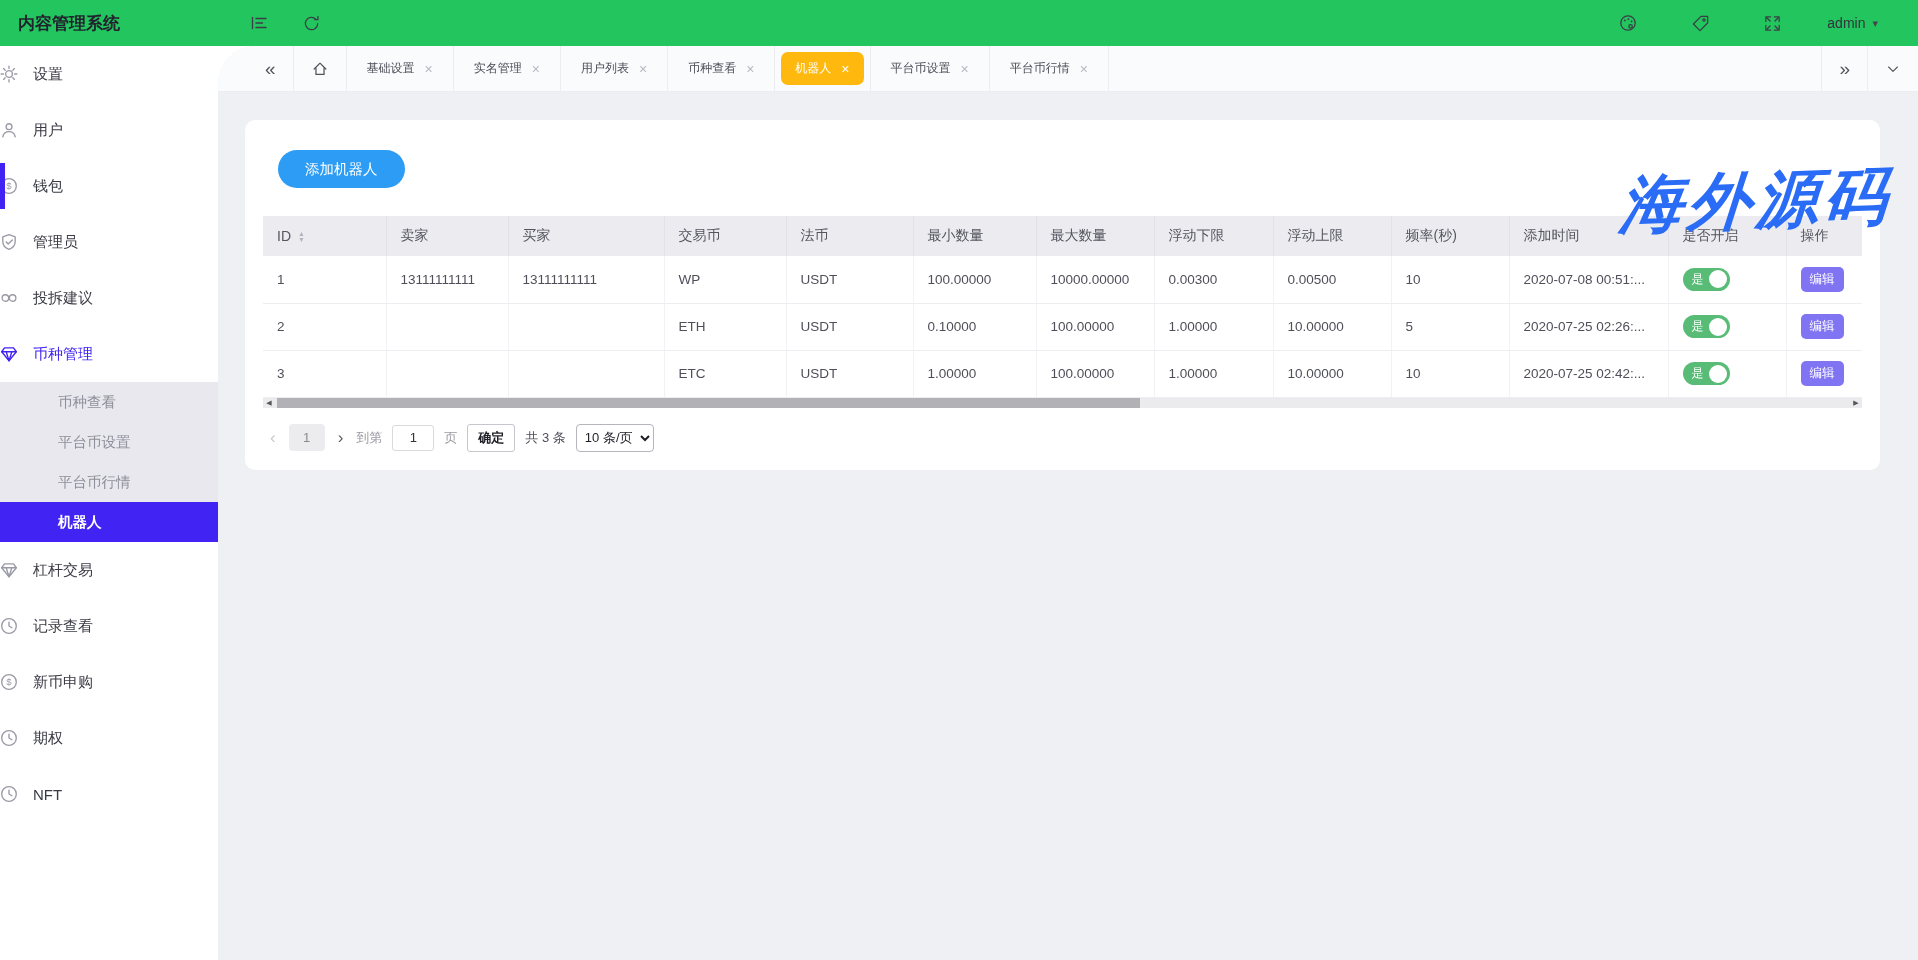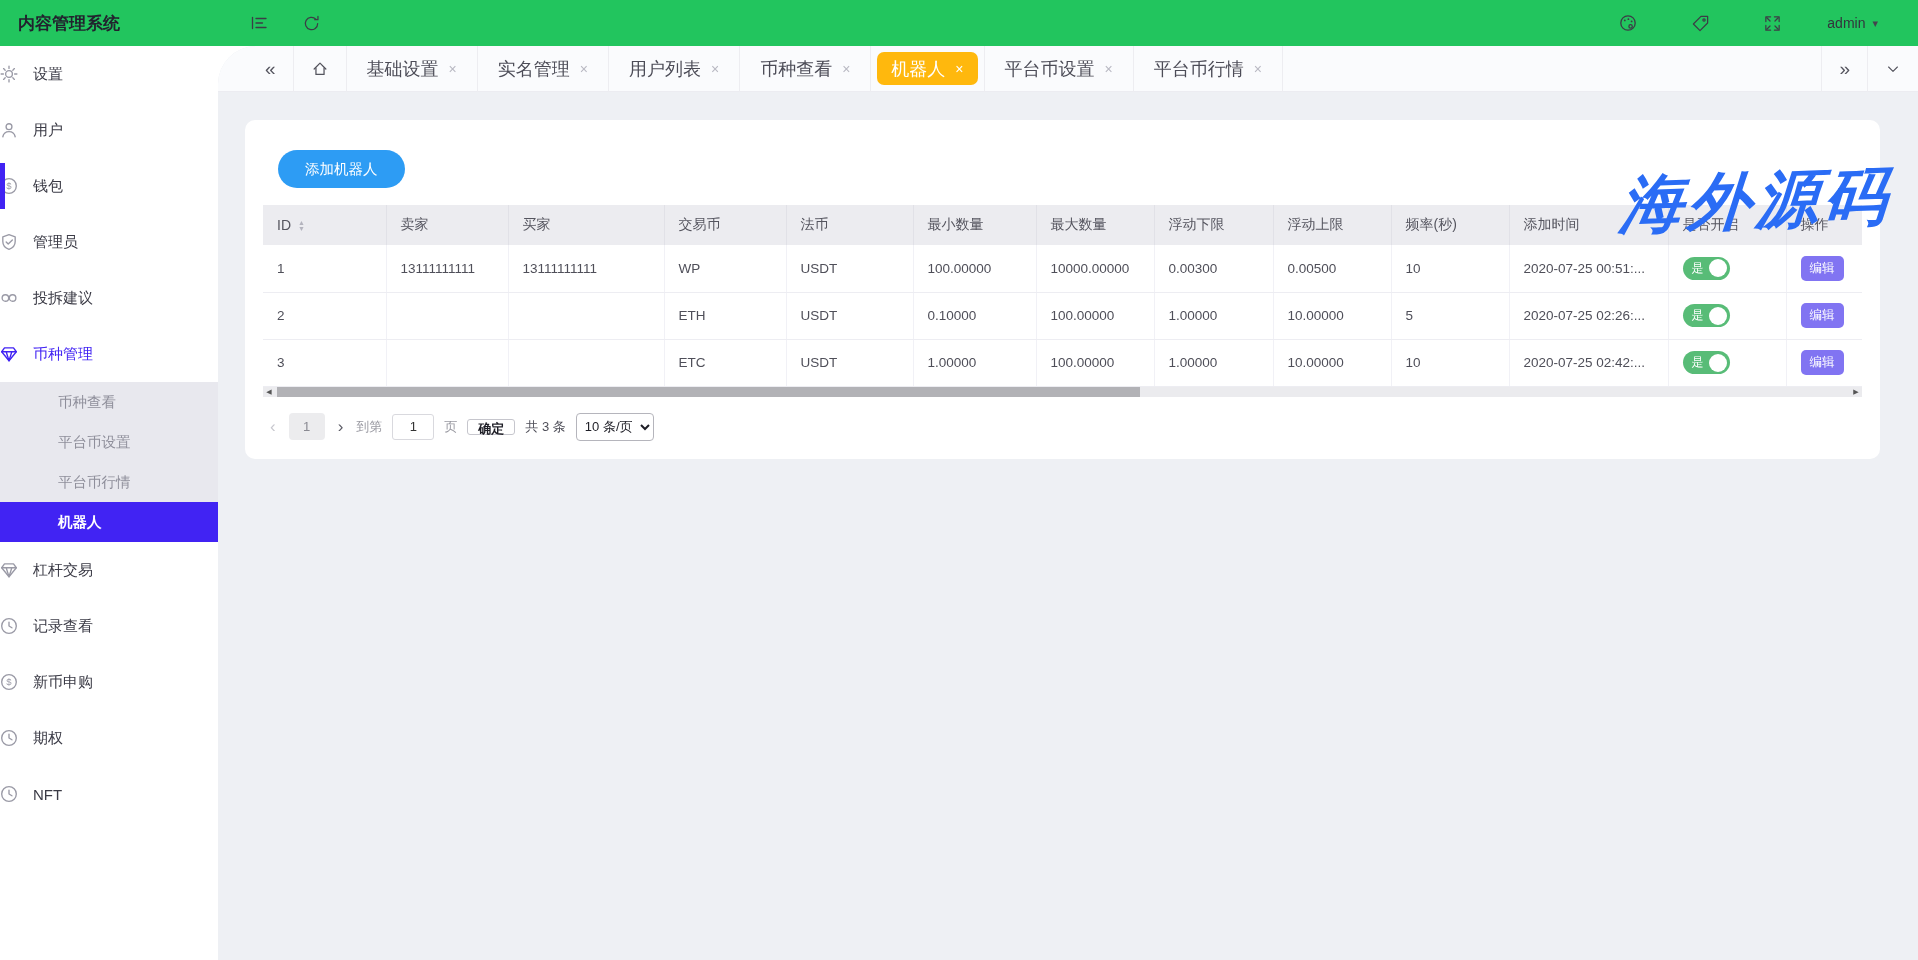--- a/index.html
+++ b/index.html
@@ -30,33 +30,33 @@
 
   
   .main { position:absolute; left:218px; top:46px; right:0; bottom:0; background:#eef0f4; border-top-left-radius:38px; overflow:hidden; }
 
   .tabbar { height:46px; background:#fafbfd; border-bottom:1px solid #ececf1; border-top-left-radius:38px; display:flex; align-items:center; padding-left:30px; }
   .tb-nav { display:flex; align-items:center; justify-content:center; height:46px; padding:0 17px; color:#54545e; font-size:19px; cursor:pointer; border-right:1px solid #ededf1; }
   .tb-nav svg { stroke:currentColor; fill:none; stroke-width:1.4; stroke-linecap:round; stroke-linejoin:round; }
   .tabs { display:flex; align-items:center; height:46px; }
   .tab { height:46px; display:flex; align-items:center; padding:0 6px; border-right:1px solid #ededf1; cursor:pointer; }
   .tab-inner { display:flex; align-items:center; height:33px; padding:0 14px; border-radius:7px; }
-  .tab-label { font-size:18px; color:#4c4c57; }
+  .tab-label { font-size:12px; color:#4c4c57; }
   .tab-close { font-size:14px; color:#b8b8c2; margin-left:10px; }
   .tab.active .tab-inner { background:#ffb80d; }
   .tab.active .tab-label, .tab.active .tab-close { color:#fff; }
   .tabbar-right { margin-left:auto; display:flex; align-items:center; height:46px; }
   .tb-nav.no-r { border-right:none; border-left:1px solid #ededf1; }
 
   
   .content { padding:28px 38px 0 27px; position:relative; }
   .card { background:#fff; border-radius:10px; padding:30px 18px 18px; position:relative; overflow:hidden; }
   .add-btn { height:38px; padding:0 27px; border:none; border-radius:19px; background:#2d9cf4; color:#fff; font-size:14.5px; margin-left:15px; cursor:pointer; }
 
-  .tbl-wrap { margin-top:17px; width:100%; overflow:hidden; }
+  .tbl-wrap { margin-top:28px; width:100%; overflow:hidden; }
   table { width:1600px; border-collapse:collapse; table-layout:fixed; }
   th { background:#ececf0; height:40px; font-weight:400; font-size:14px; color:#55555f; text-align:left; padding-left:14px; border-right:1px solid #e1e1e7; white-space:nowrap; }
   th:last-child { border-right:none; }
   td { height:47px; font-size:13.5px; color:#4f4f59; padding-left:14px; border-bottom:1px solid #ededf2; border-right:1px solid #f1f1f6; background:#fff; white-space:nowrap; overflow:hidden; }
   td:last-child { border-right:none; }
   .sort { display:inline-flex; flex-direction:column; margin-left:7px; vertical-align:middle; line-height:6px; cursor:pointer; }
   .sort span { font-size:7px; color:#b4b4be; }
 
   .switch { display:inline-flex; align-items:center; width:47px; height:23px; border-radius:12px; background:#58bc77; position:relative; cursor:pointer; }
   .sw-label { color:#fff; font-size:12px; margin-left:9px; }
@@ -68,21 +68,21 @@
   .hs-thumb { position:absolute; left:14px; top:0; height:10px; width:54%; background:#b2b2b6; cursor:pointer; }
   .hs-arrow { position:absolute; top:0; width:12px; height:10px; display:flex; align-items:center; justify-content:center; font-size:7px; color:#555; cursor:pointer; }
   .hs-arrow.left { left:0; } .hs-arrow.right { right:0; }
 
   .pager { display:flex; align-items:center; gap:10px; margin-top:16px; padding-left:4px; font-size:13px; }
   .pg-prev { color:#c8c8cf; font-size:17px; padding:0 3px; cursor:pointer; }
   .pg-next { color:#5c5c66; font-size:17px; padding:0 3px; cursor:pointer; }
   .pg-cur { min-width:36px; height:27px; background:#ececee; border-radius:4px; display:flex; align-items:center; justify-content:center; color:#8a8a92; cursor:pointer; }
   .pg-text { color:#9a9aa2; }
   .pg-input { width:42px; height:26px; border:1px solid #d9d9de; border-radius:3px; text-align:center; font-size:13px; color:#333; background:#fff; }
-  .pg-btn { height:16px; padding:0 10px; background:#fff; border:1px solid #c6c6cd; border-radius:3px; font-size:13px; color:#1e1e26; font-weight:bold; cursor:pointer; }
+  .pg-btn { height:28px; padding:0 10px; background:#fff; border:1px solid #c6c6cd; border-radius:3px; font-size:13px; color:#1e1e26; font-weight:bold; cursor:pointer; }
   .pg-total { color:#4f4f59; }
   .pg-select { height:28px; border:1px solid #b5b5bc; border-radius:4px; font-size:13px; color:#1e1e26; background:#fff; padding:0 4px; }
 
   .watermark { position:absolute; top:112px; right:26px; font-family:"DejaVu Serif","Liberation Serif",serif; font-style:italic; font-weight:bold; font-size:63px; color:#2a6cf5; letter-spacing:5px; transform:rotate(-2deg) skewX(-6deg); z-index:30; pointer-events:none; white-space:nowrap; }
 </style>
 </head>
 <body>
 
 <div class="topbar">
   <div class="brand">内容管理系统</div>
@@ -399,21 +399,21 @@
                 <td>1</td>
                 <td>13111111111</td>
                 <td>13111111111</td>
                 <td>WP</td>
                 <td>USDT</td>
                 <td>100.00000</td>
                 <td>10000.00000</td>
                 <td>0.00300</td>
                 <td>0.00500</td>
                 <td>10</td>
-                <td>2020-07-25 00:51:...</td>
+                <td>2020-07-08 00:51:...</td>
                 <td>
                   <span class="switch">
                     <span class="sw-label">是</span>
                     <span class="knob"></span>
                   </span>
                 </td>
                 <td>
                   <button class="edit-btn">编辑</button>
                 </td>
               </tr>

